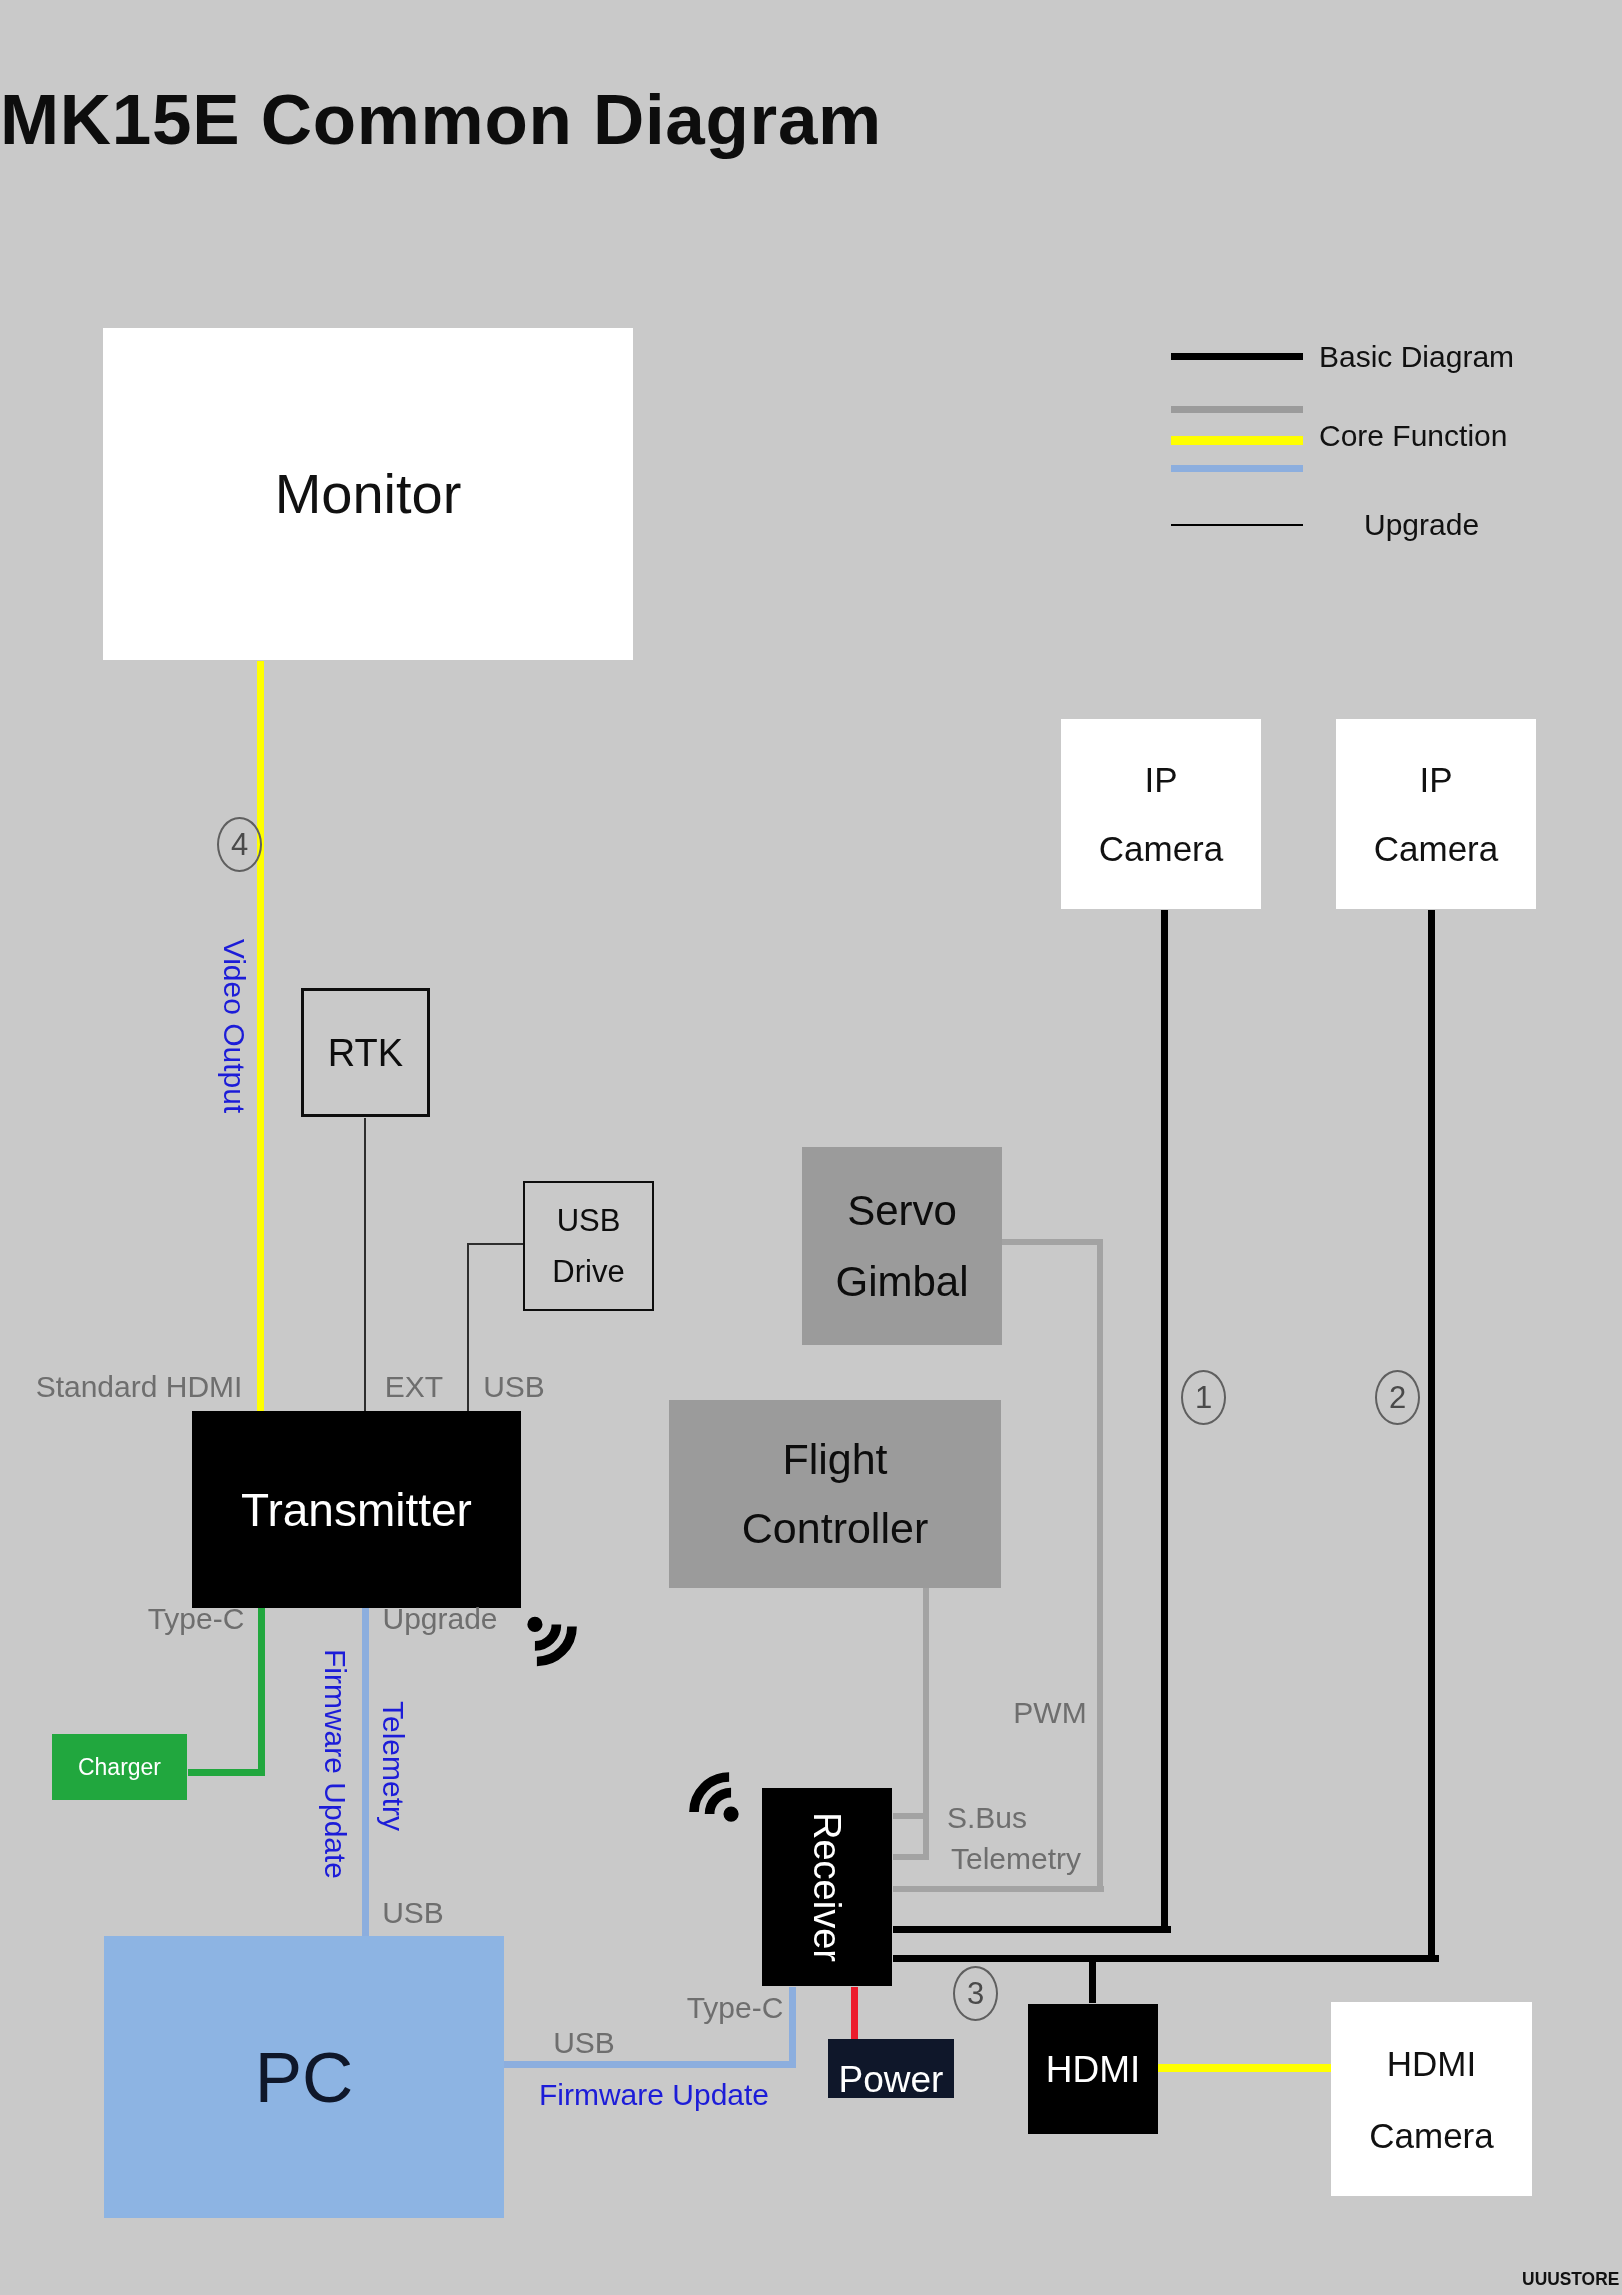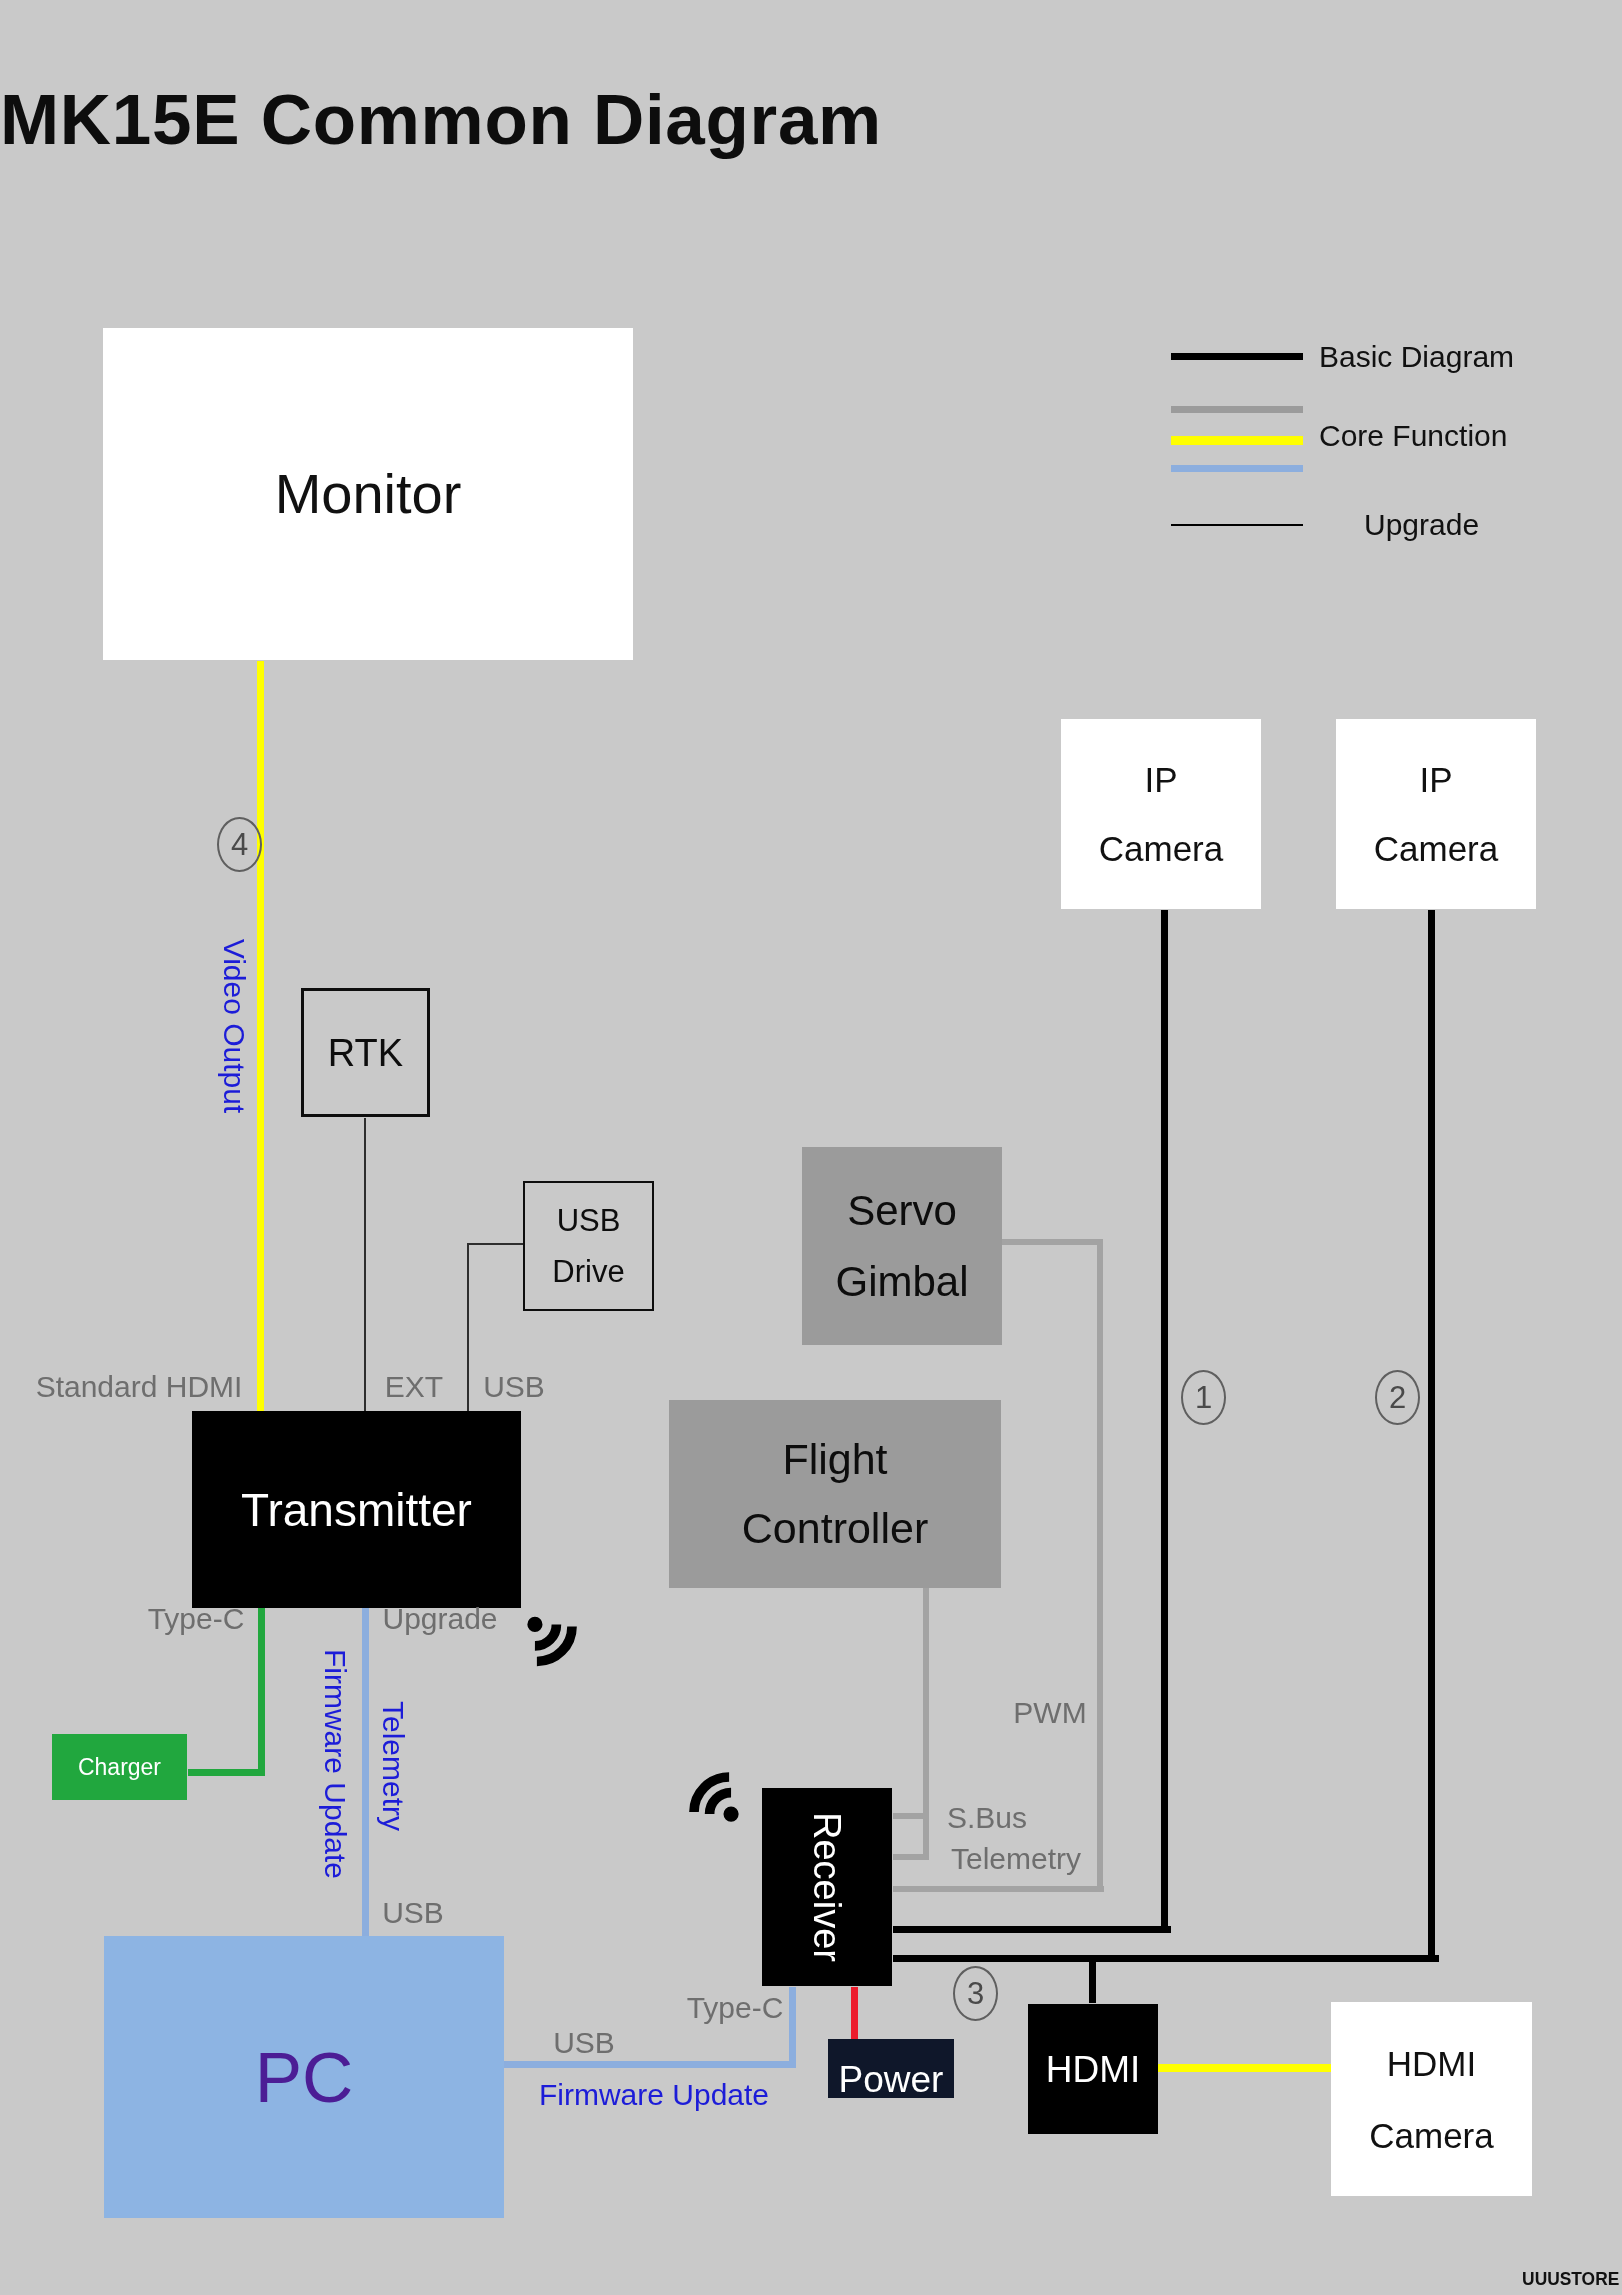--- a/index.html
+++ b/index.html
@@ -134,21 +134,21 @@
   </div>
 
   <div class="node blackbox" style="left:192px;top:1411px;width:329px;height:197px;font-size:46px;">
     <span>Transmitter</span>
   </div>
 
   <div class="node" style="left:52px;top:1734px;width:135px;height:66px;background:#21a73e;color:#fff;font-size:23px;">
     <span>Charger</span>
   </div>
 
-  <div class="node" style="left:104px;top:1936px;width:400px;height:282px;background:#8db4e3;color:#4c1d95;font-size:71px;">
+  <div class="node" style="left:104px;top:1936px;width:400px;height:282px;background:#8db4e3;color:#0f172a;font-size:71px;">
     <span>PC</span>
   </div>
 
   <div class="node blackbox" style="left:762px;top:1788px;width:130px;height:198px;font-size:38px;">
     <span style="transform:rotate(90deg);white-space:nowrap;">Receiver</span>
   </div>
 
   <div class="node" style="left:828px;top:2039px;width:126px;height:59px;background:#0f172a;color:#fff;font-size:37px;justify-content:flex-end;">
     <span>Power</span>
   </div>

